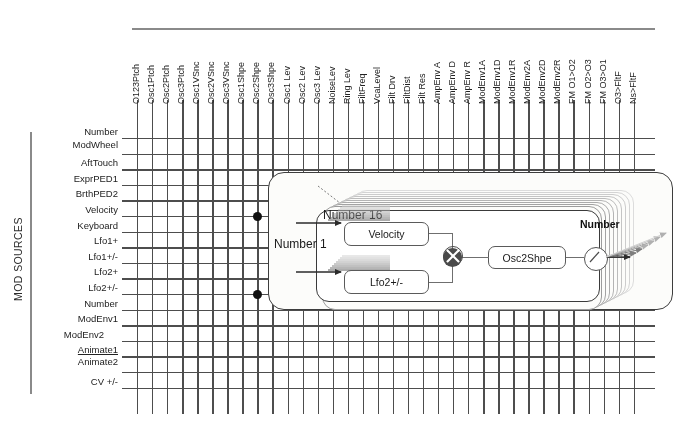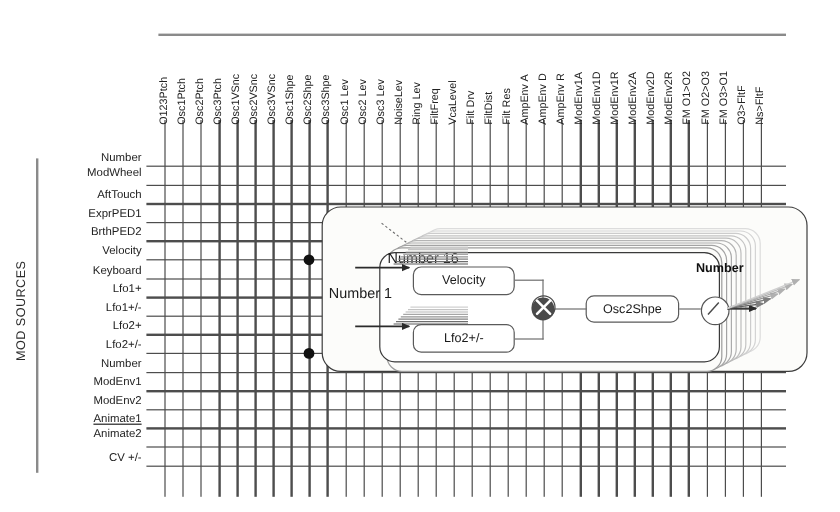--- a/index.html
+++ b/index.html
@@ -234,21 +234,21 @@
       <div class="slabel" style="left: 36px; top: 172.8px;">ExprPED1</div>
       <div class="slabel" style="left: 36px; top: 188.4px;">BrthPED2</div>
       <div class="slabel" style="left: 36px; top: 204px;">Velocity</div>
       <div class="slabel" style="left: 36px; top: 219.6px;">Keyboard</div>
       <div class="slabel" style="left: 36px; top: 235.2px;">Lfo1+</div>
       <div class="slabel" style="left: 36px; top: 250.8px;">Lfo1+/-</div>
       <div class="slabel" style="left: 36px; top: 266.4px;">Lfo2+</div>
       <div class="slabel" style="left: 36px; top: 282px;">Lfo2+/-</div>
       <div class="slabel" style="left: 36px; top: 297.6px;">Number</div>
       <div class="slabel" style="left: 36px; top: 313.2px;">ModEnv1</div>
-      <div class="slabel" style="left: 36px; top: 328.8px;">ModEnv2</div>
+      <div class="slabel" style="left: 22px; top: 328.8px;">ModEnv2</div>
       <div class="slabel" style="left: 36px; top: 344.4px; text-decoration: underline;">Animate1</div>
       <div class="slabel" style="left: 36px; top: 356px;">Animate2</div>
       <div class="slabel" style="left: 36px; top: 375.6px;">CV +/-</div>
     </div>
   <div class="gridlayer" id="dotlayer">
       <div class="dot" style="left: 253.4px; top: 212.2px;"></div>
       <div class="dot" style="left: 253.4px; top: 290.2px;"></div>
     </div>
 
   <div class="callout"></div>

